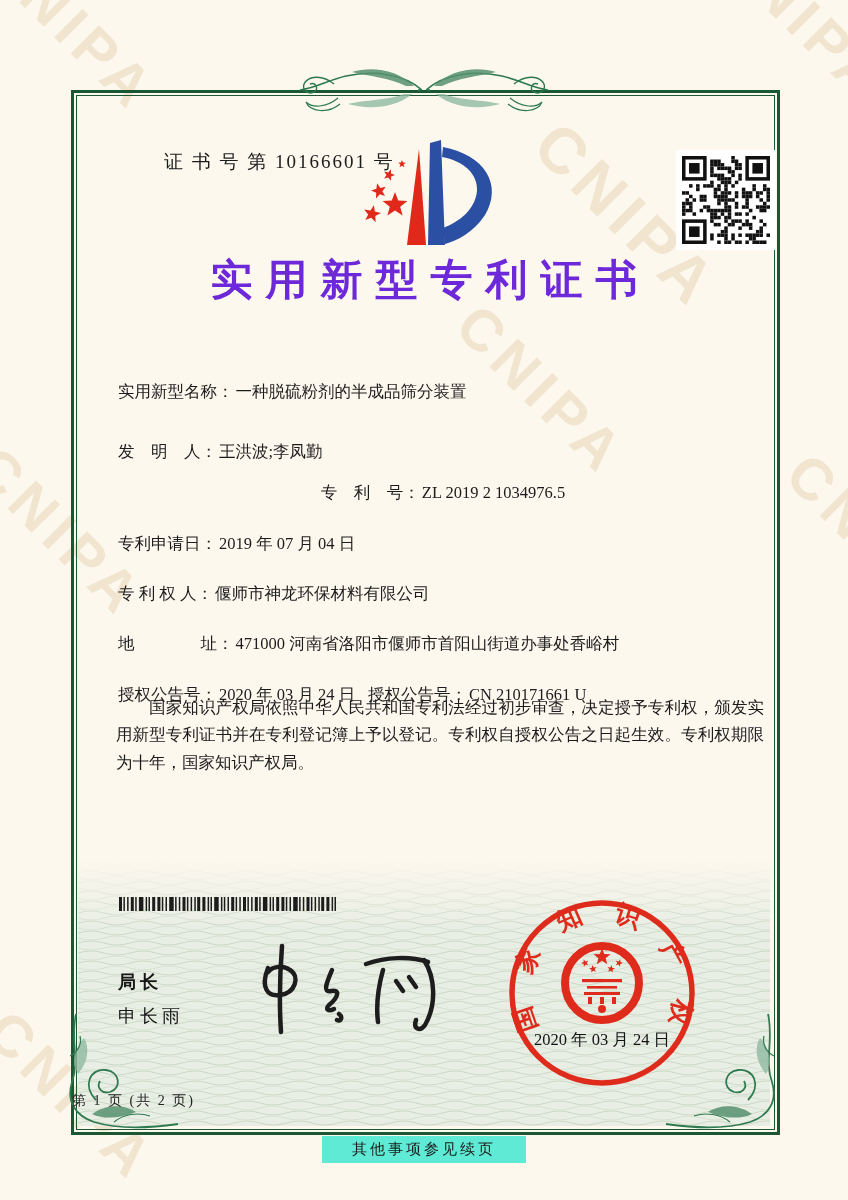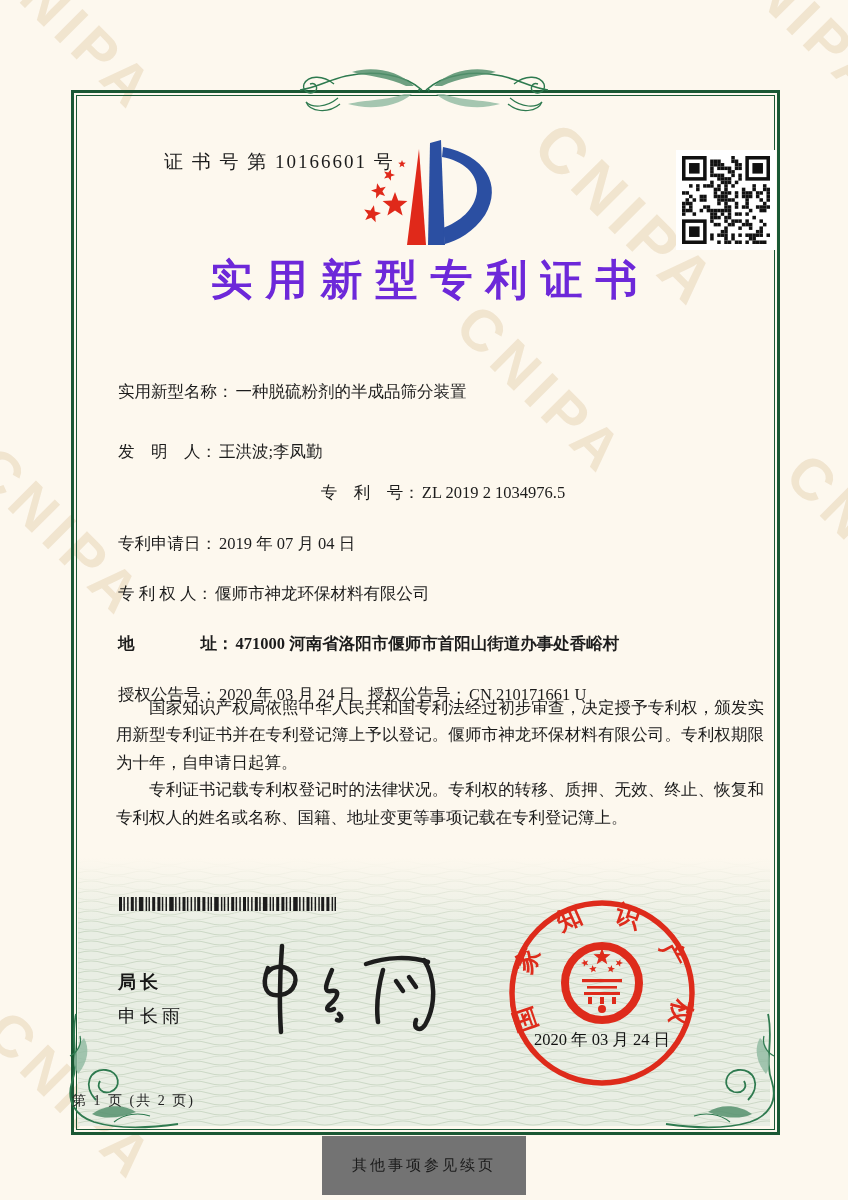--- a/index.html
+++ b/index.html
@@ -20,22 +20,22 @@
   .row .lab2{position:absolute;left:250px;}
   .paras{position:absolute;left:116px;top:694px;width:648px;font-size:16.5px;line-height:1.66;
     color:#1b1b1b;text-align:justify;z-index:10;}
   .paras p{margin:0;text-indent:2em;}
   .barcode-box{position:absolute;left:119px;top:897px;z-index:10;}
   .director{position:absolute;left:118px;font-size:18px;letter-spacing:4px;color:#161616;z-index:11;}
   .sig{position:absolute;left:246px;top:932px;z-index:11;}
   .seal{position:absolute;left:502px;top:893px;z-index:11;}
   .page-indicator{position:absolute;left:72px;top:1092px;width:795px;text-align:left;font-size:14px;
     letter-spacing:2px;color:#222;z-index:10;}
-  .cont-box{position:absolute;left:50%;transform:translateX(-50%);top:1136px;background:#737373;
-    padding:20px 30px;font-size:15px;letter-spacing:3px;color:#1b1b1b;z-index:10;white-space:nowrap;}
+  .cont-box{position:absolute;left:50%;transform:translateX(-50%);top:1136px;background:#5eead4;
+    padding:4px 30px;font-size:15px;letter-spacing:3px;color:#1b1b1b;z-index:10;white-space:nowrap;}
   .ornament-top{position:absolute;left:294px;top:64px;z-index:6;}
   .corner{position:absolute;z-index:6;}
   .logo{position:absolute;left:338px;top:133px;z-index:10;}
   .qr-box{position:absolute;left:676px;top:150px;width:100px;height:100px;background:#ffffff;z-index:10;
     display:flex;align-items:center;justify-content:center;}
 </style>
 </head>
 <body>
 
 <div class="page">
@@ -331,31 +331,30 @@
   </div>
   <div class="row" style="top:455px;text-align:center;">
     <span class="lab">专　利　号：</span><span class="val">ZL 2019 2 1034976.5</span>
   </div>
   <div class="row" style="top:506px;">
     <span class="lab">专利申请日：</span><span class="val">2019 年 07 月 04 日</span>
   </div>
   <div class="row" style="top:556px;">
     <span class="lab">专 利 权 人：</span><span class="val">偃师市神龙环保材料有限公司</span>
   </div>
-  <div class="row" style="top:606px;font-weight:bold;">
+  <div class="row" style="top:606px;">
     <span class="lab">地　　　　址：</span><span class="val">471000 河南省洛阳市偃师市首阳山街道办事处香峪村</span>
   </div>
   <div class="row" style="top:657px;">
     <span class="lab">授权公告号：</span><span class="val">2020 年 03 月 24 日</span>
     <span class="lab2"><span>授权公告号：</span><span class="val">CN 210171661 U</span></span>
   </div>
 
   <div class="paras">
-    <p>国家知识产权局依照中华人民共和国专利法经过初步审查，决定授予专利权，颁发实用新型专利证书并在专利登记簿上予以登记。偃师市神龙环保材料有限公司。专利权期限为十年，自申请日起算。</p>
-    <p>专利证书记载专利权登记时的法律状况。专利权的转移、质押、无效、终止、恢复和专利权人的姓名或名称、国籍、地址变更等事项记载在专利登记簿上。</p>
+    <p>国家知识产权局依照中华人民共和国专利法经过初步审查，决定授予专利权，颁发实用新型专利证书并在专利登记簿上予以登记。专利权自授权公告之日起生效。专利权期限为十年，国家知识产权局。</p>
   </div>
 
   <div class="barcode-box">
     <svg id="barcode" width="218" height="14">
         <rect x="0" y="0" width="3" height="14" fill="#1c1c1c"></rect>
         <rect x="4.4" y="0" width="1.5" height="14" fill="#1c1c1c"></rect>
         <rect x="8.100000000000001" y="0" width="1.5" height="14" fill="#1c1c1c"></rect>
         <rect x="11.8" y="0" width="3" height="14" fill="#1c1c1c"></rect>
         <rect x="16.200000000000003" y="0" width="1.5" height="14" fill="#1c1c1c"></rect>
         <rect x="19.900000000000002" y="0" width="4.5" height="14" fill="#1c1c1c"></rect>

